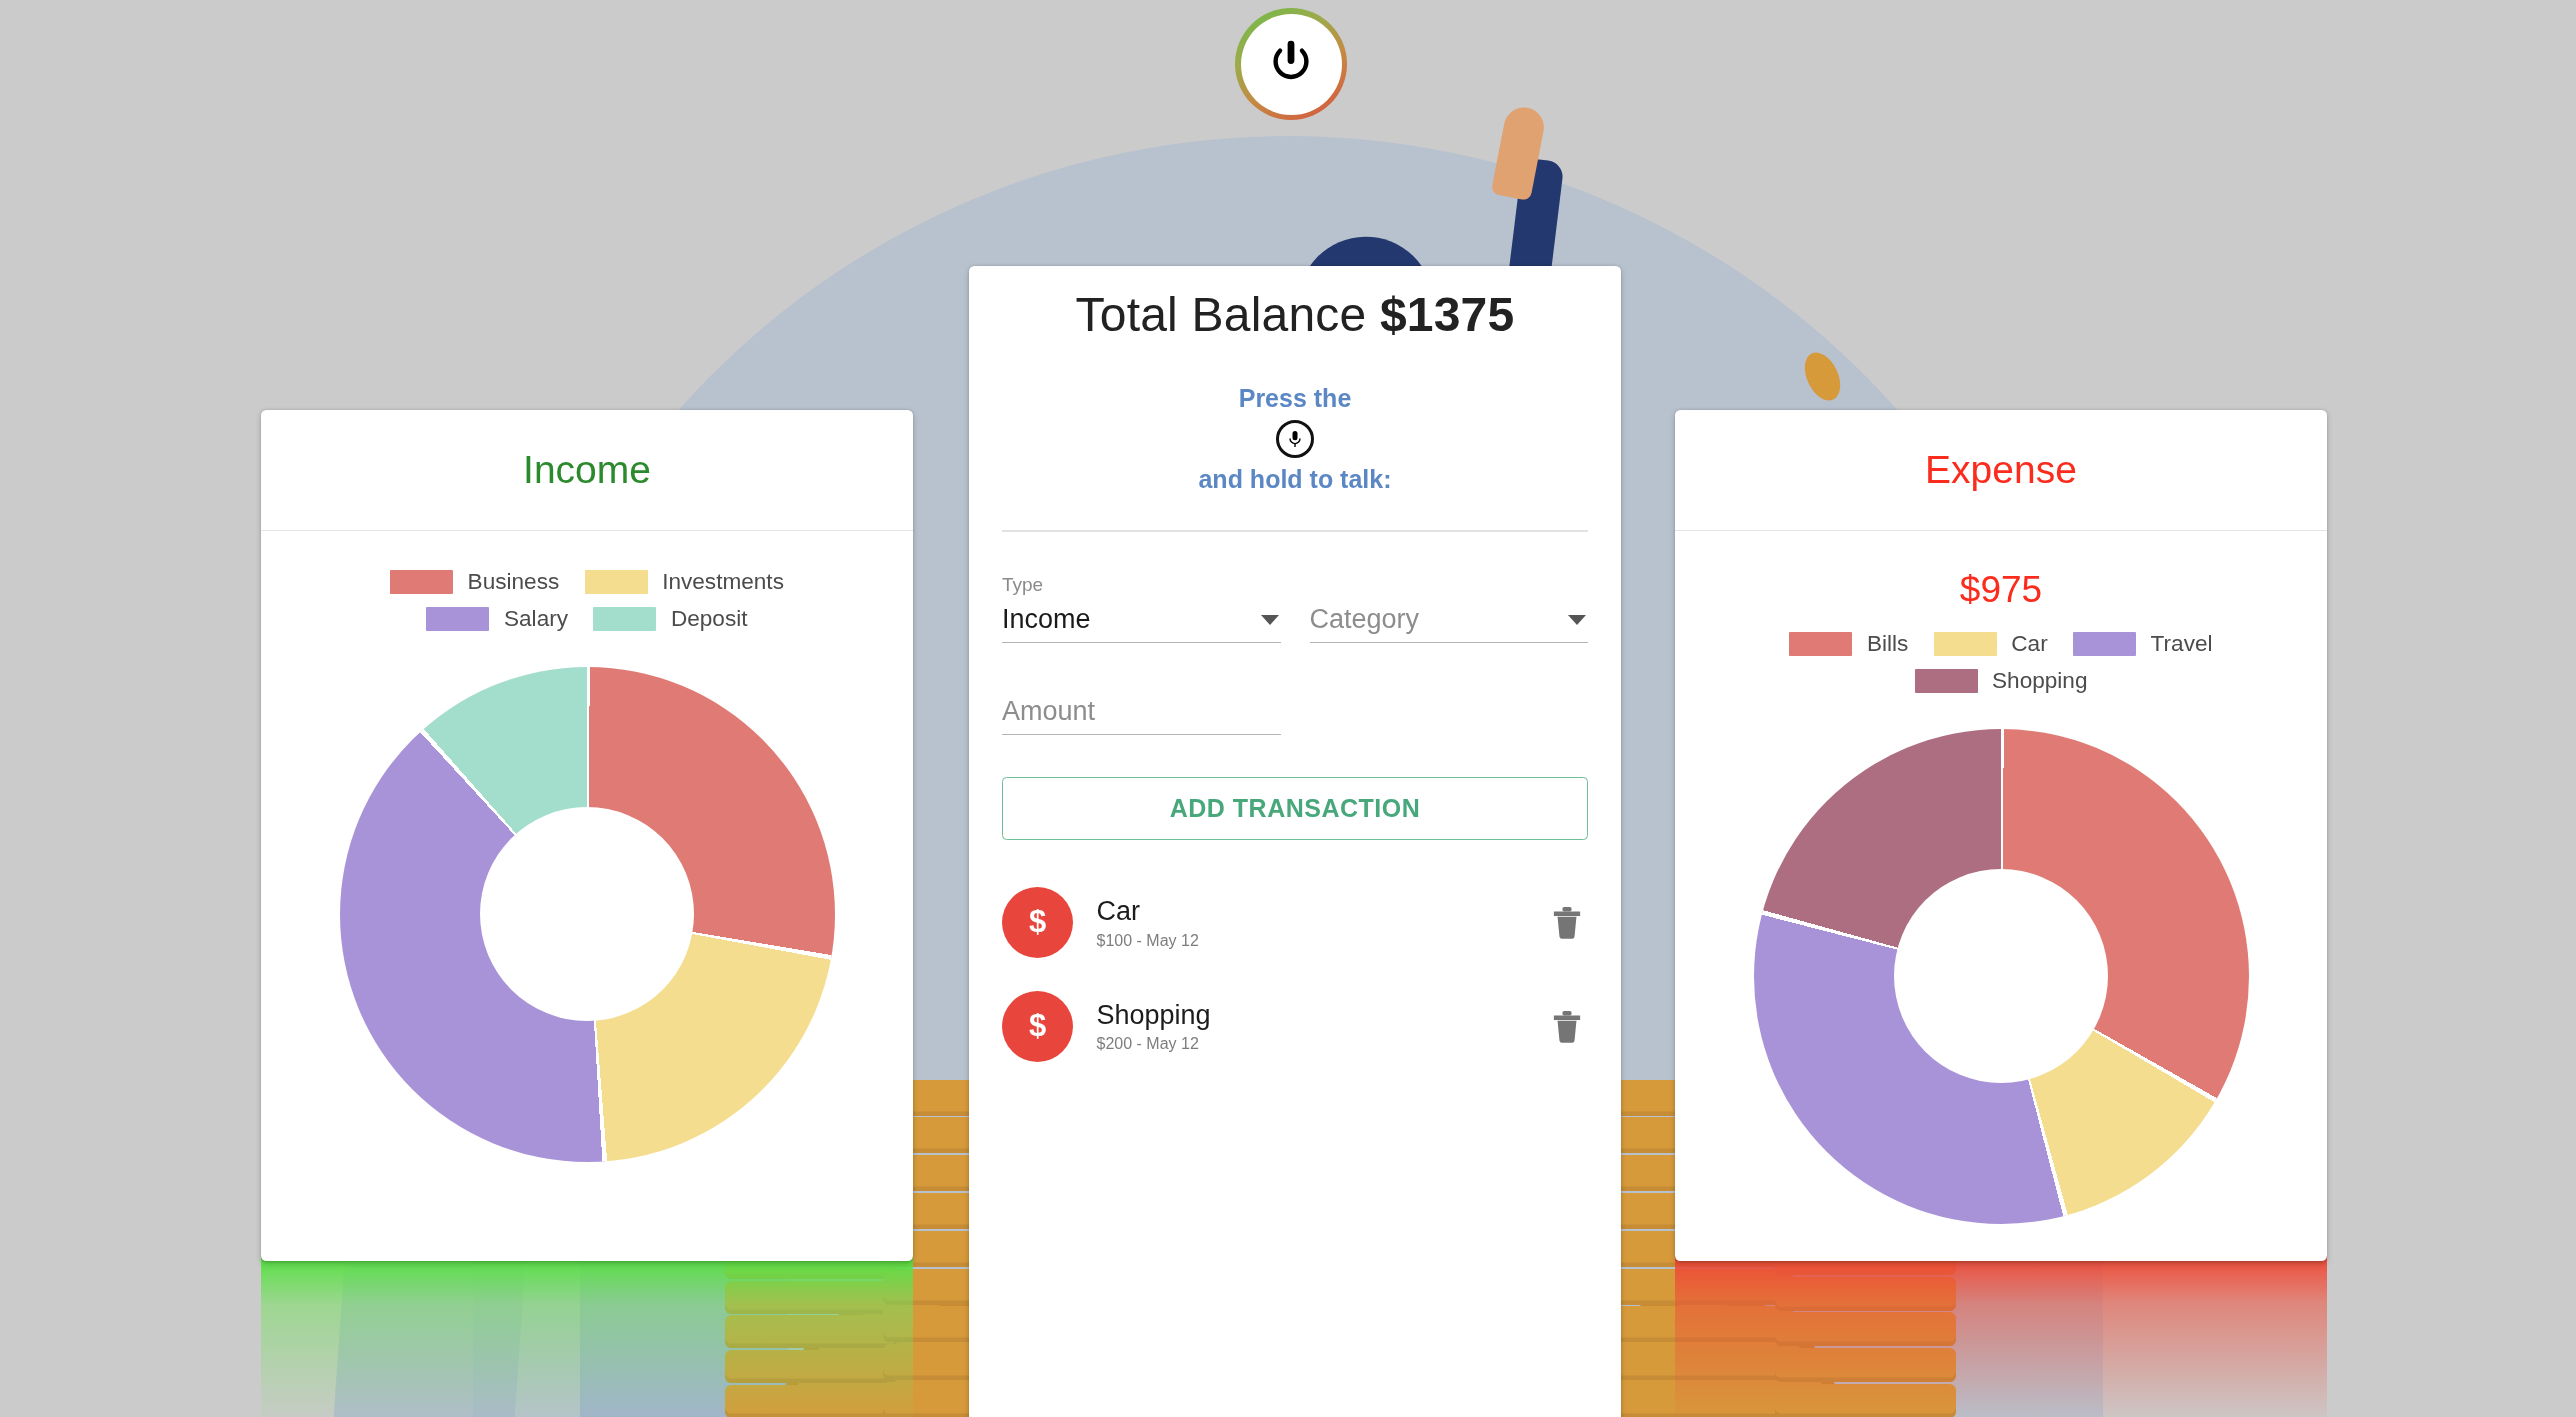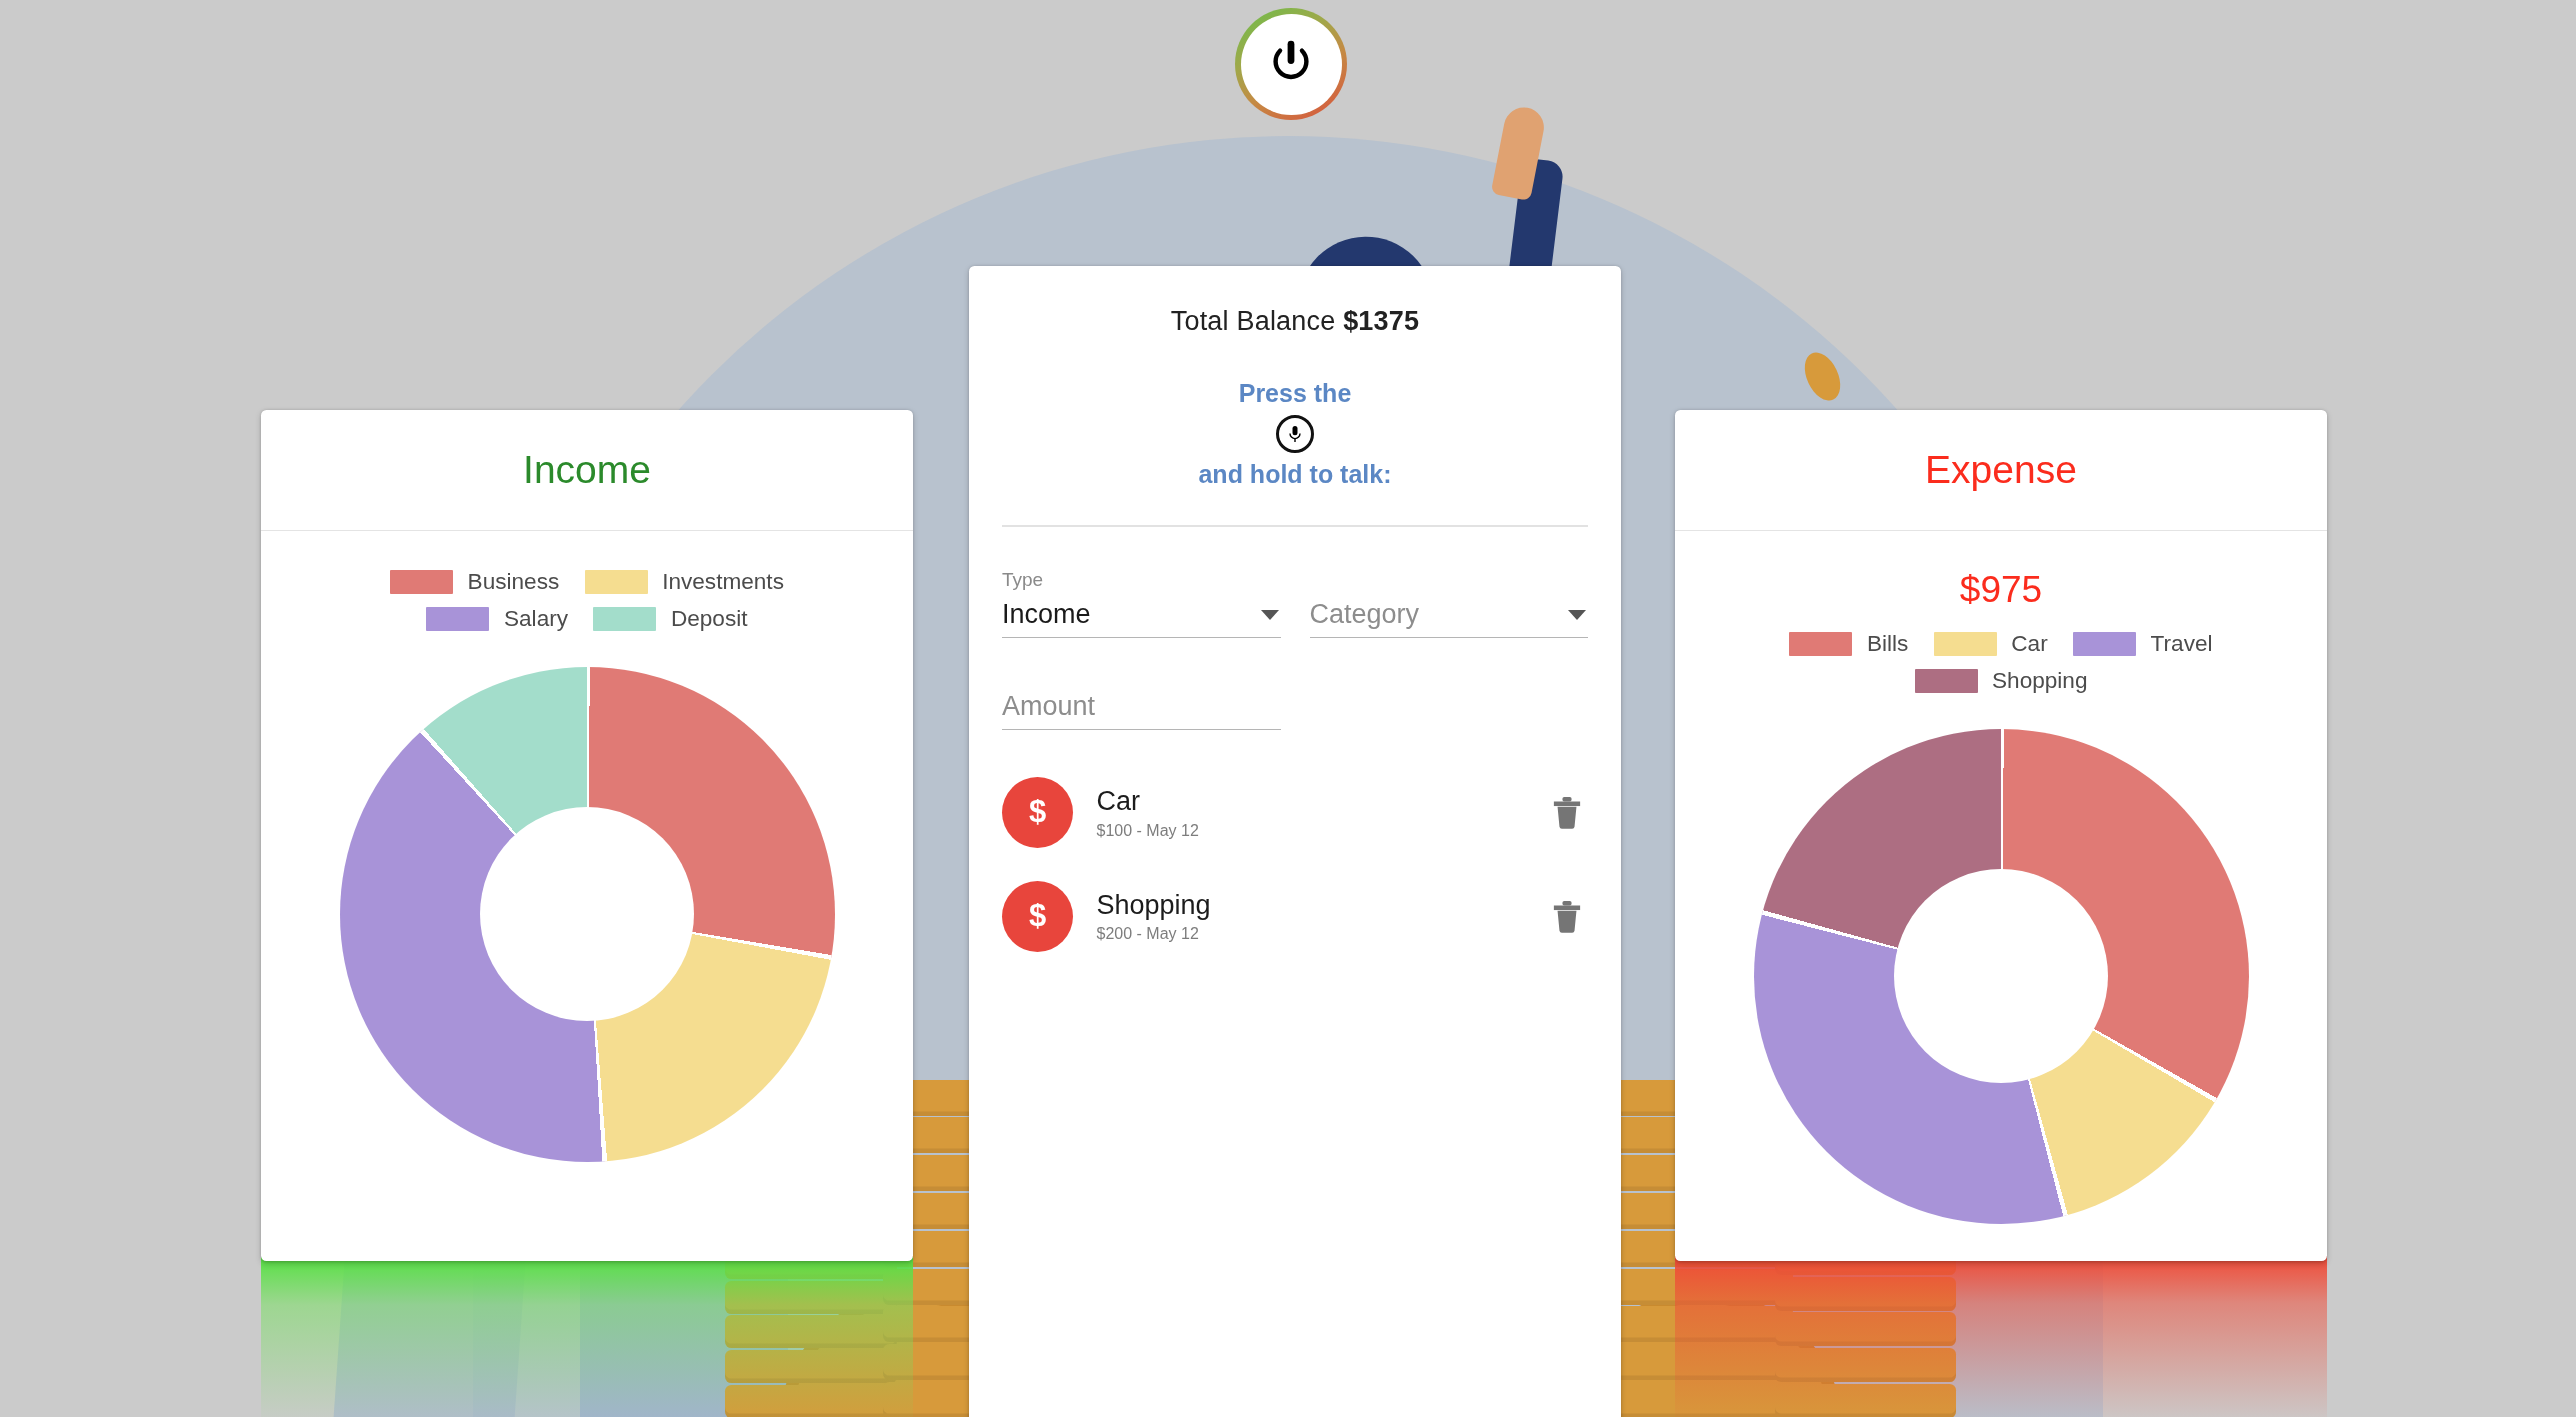--- a/index.html
+++ b/index.html
@@ -201,23 +201,23 @@
 
   
   #center-card {
     left: 969px; top: 266px;
     width: 652px; height: 1159px;
     border-radius: 5.4px 5.4px 0 0;
     padding: 0 33px;
   }
   .balance {
     text-align:center;
-    font-size: 27px;
+    font-size: 48px;
     color:#222;
-    padding-top: 40px;
+    padding-top: 21px;
     letter-spacing: 0.2px;
   }
   .balance b { font-weight: 700; }
   .press-line {
     margin-top: 42px;
     text-align:center;
     font-size: 25px;
     font-weight:700;
     color:#5b87c4;
     display:flex; align-items:center; justify-content:center;
@@ -494,20 +494,21 @@
 
       <div class="field">
         <div class="field-label"></div>
         <div class="field-line">
           <span class="field-place">Amount</span>
         </div>
       </div>
 
     </div>
 
+    <button class="add-btn">ADD TRANSACTION</button>
 
     <div class="tx-list">
 
       <div class="tx-row">
         <div class="tx-avatar">$</div>
         <div class="tx-text">
           <div class="tx-title">Car</div>
           <div class="tx-sub">$100 - May 12</div>
         </div>
         <svg class="tx-del" viewBox="0 0 24 24">

